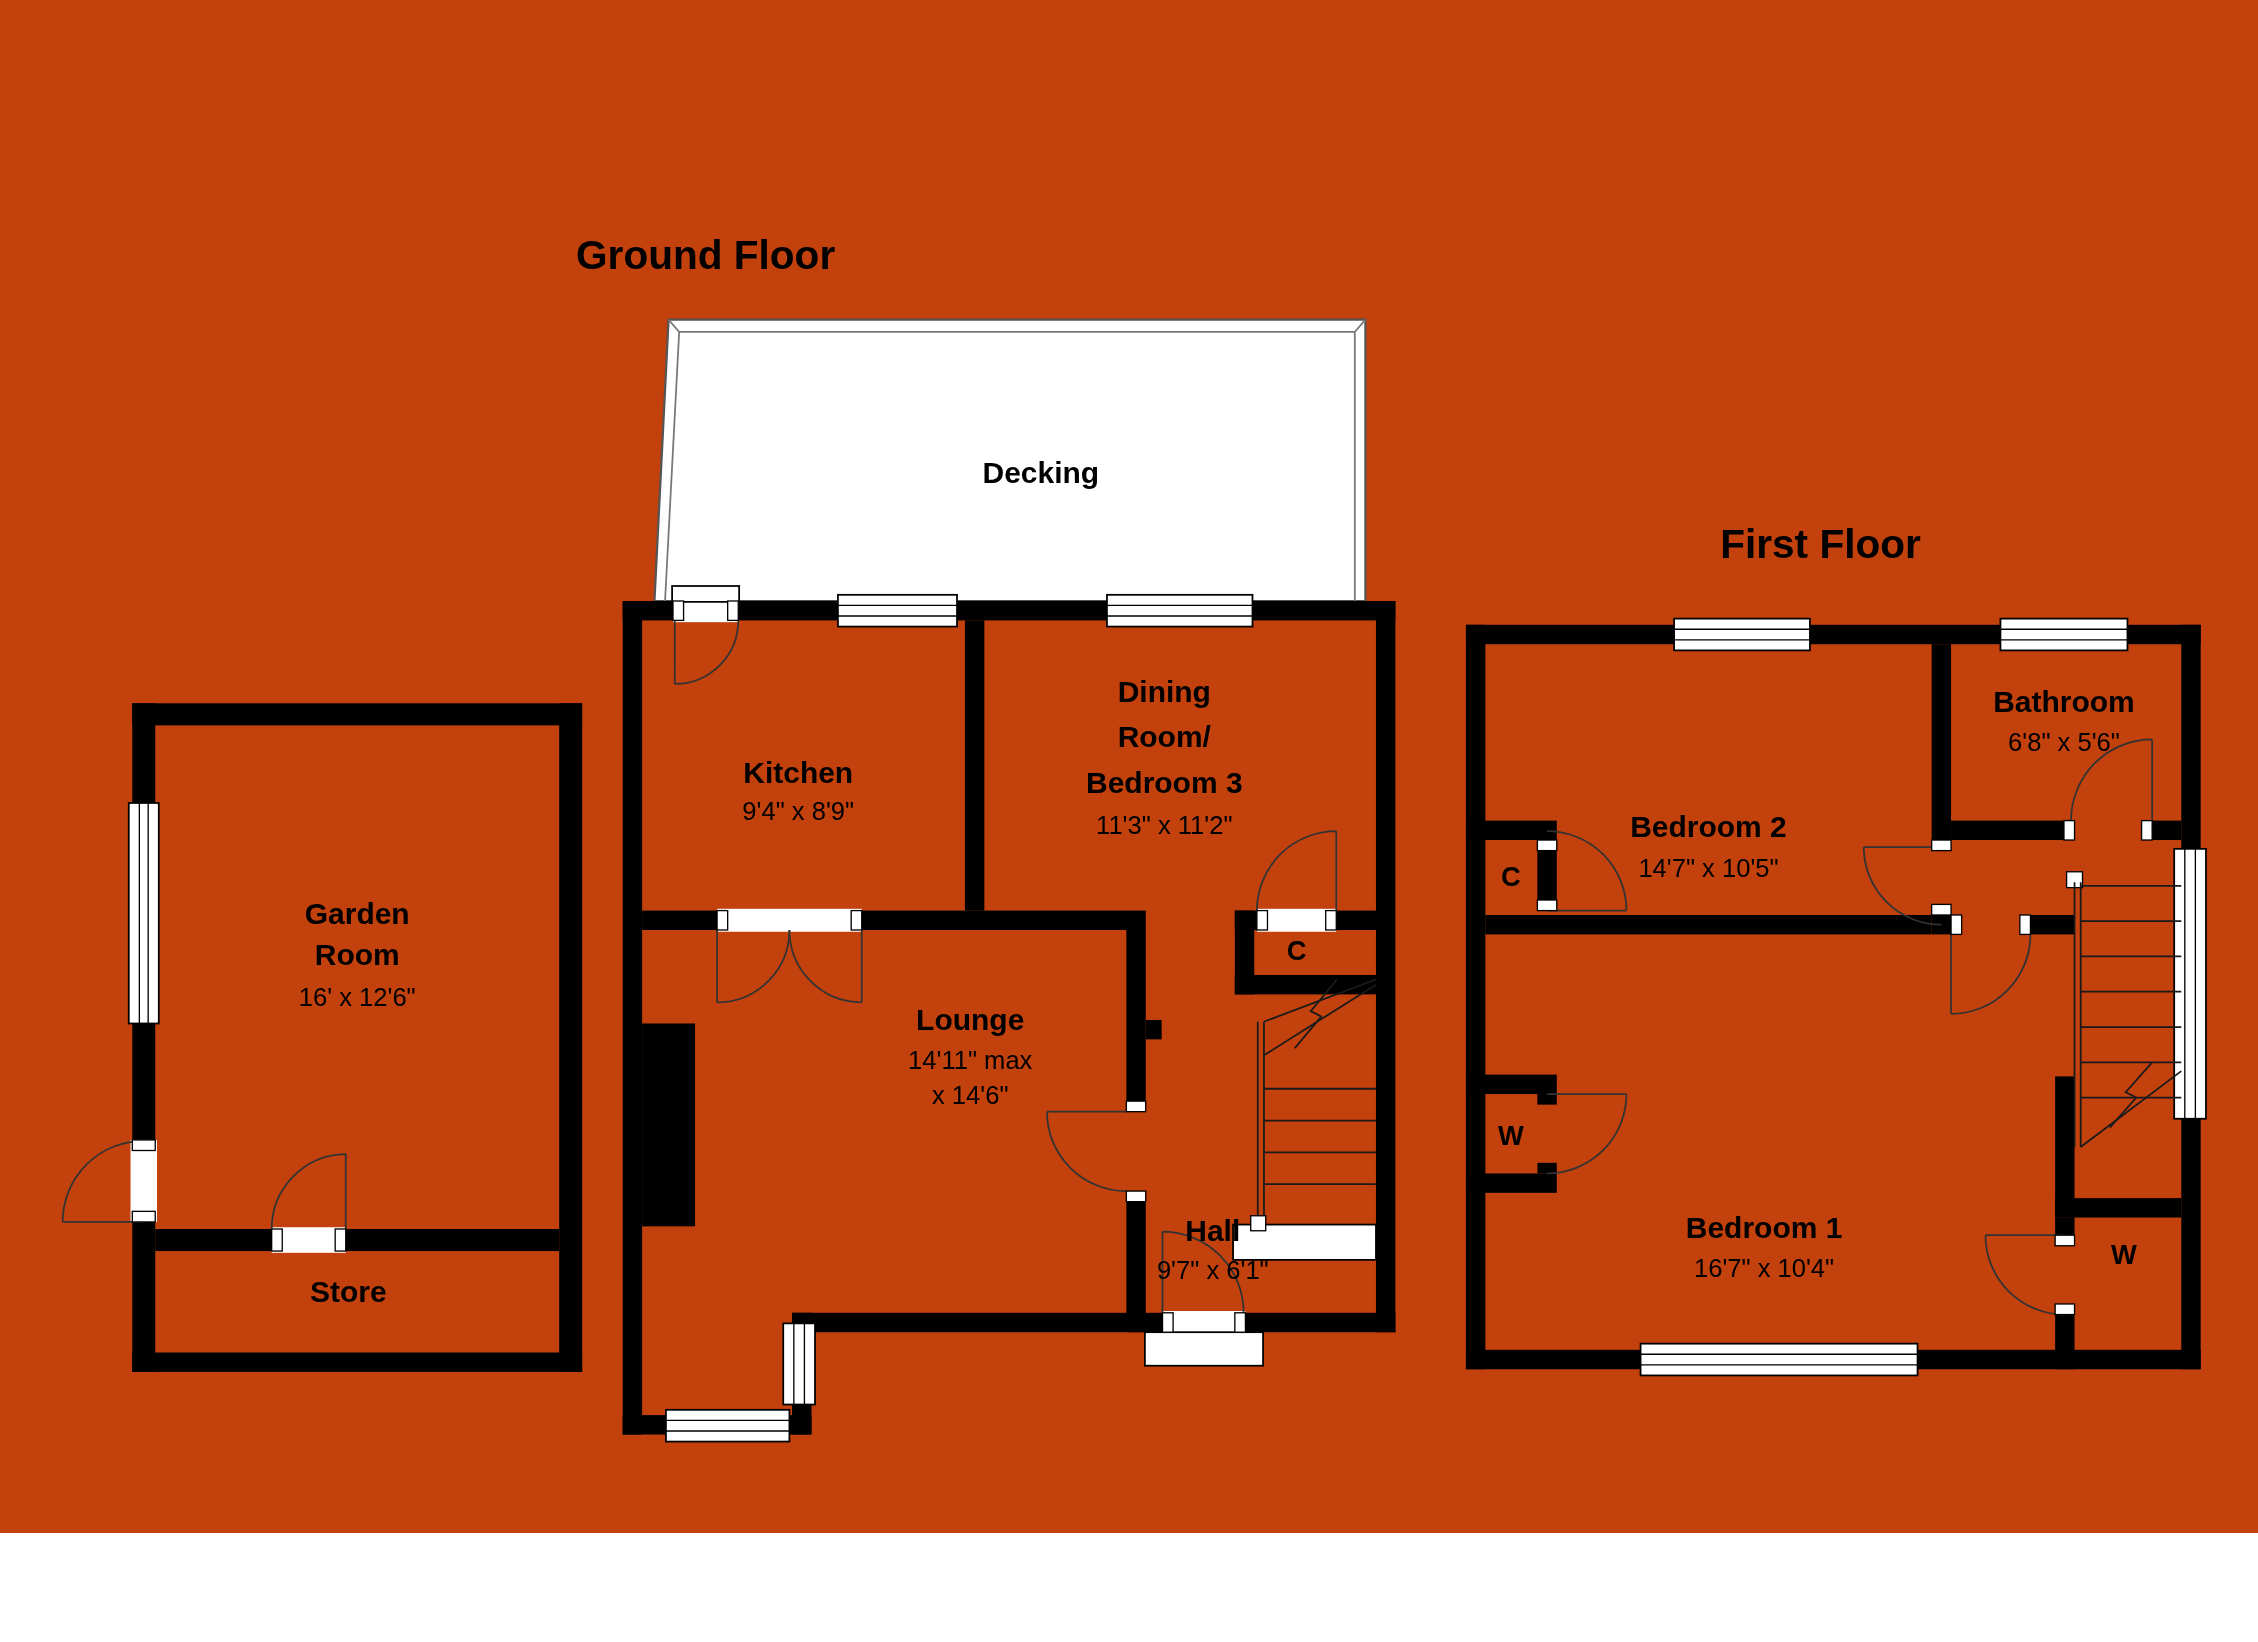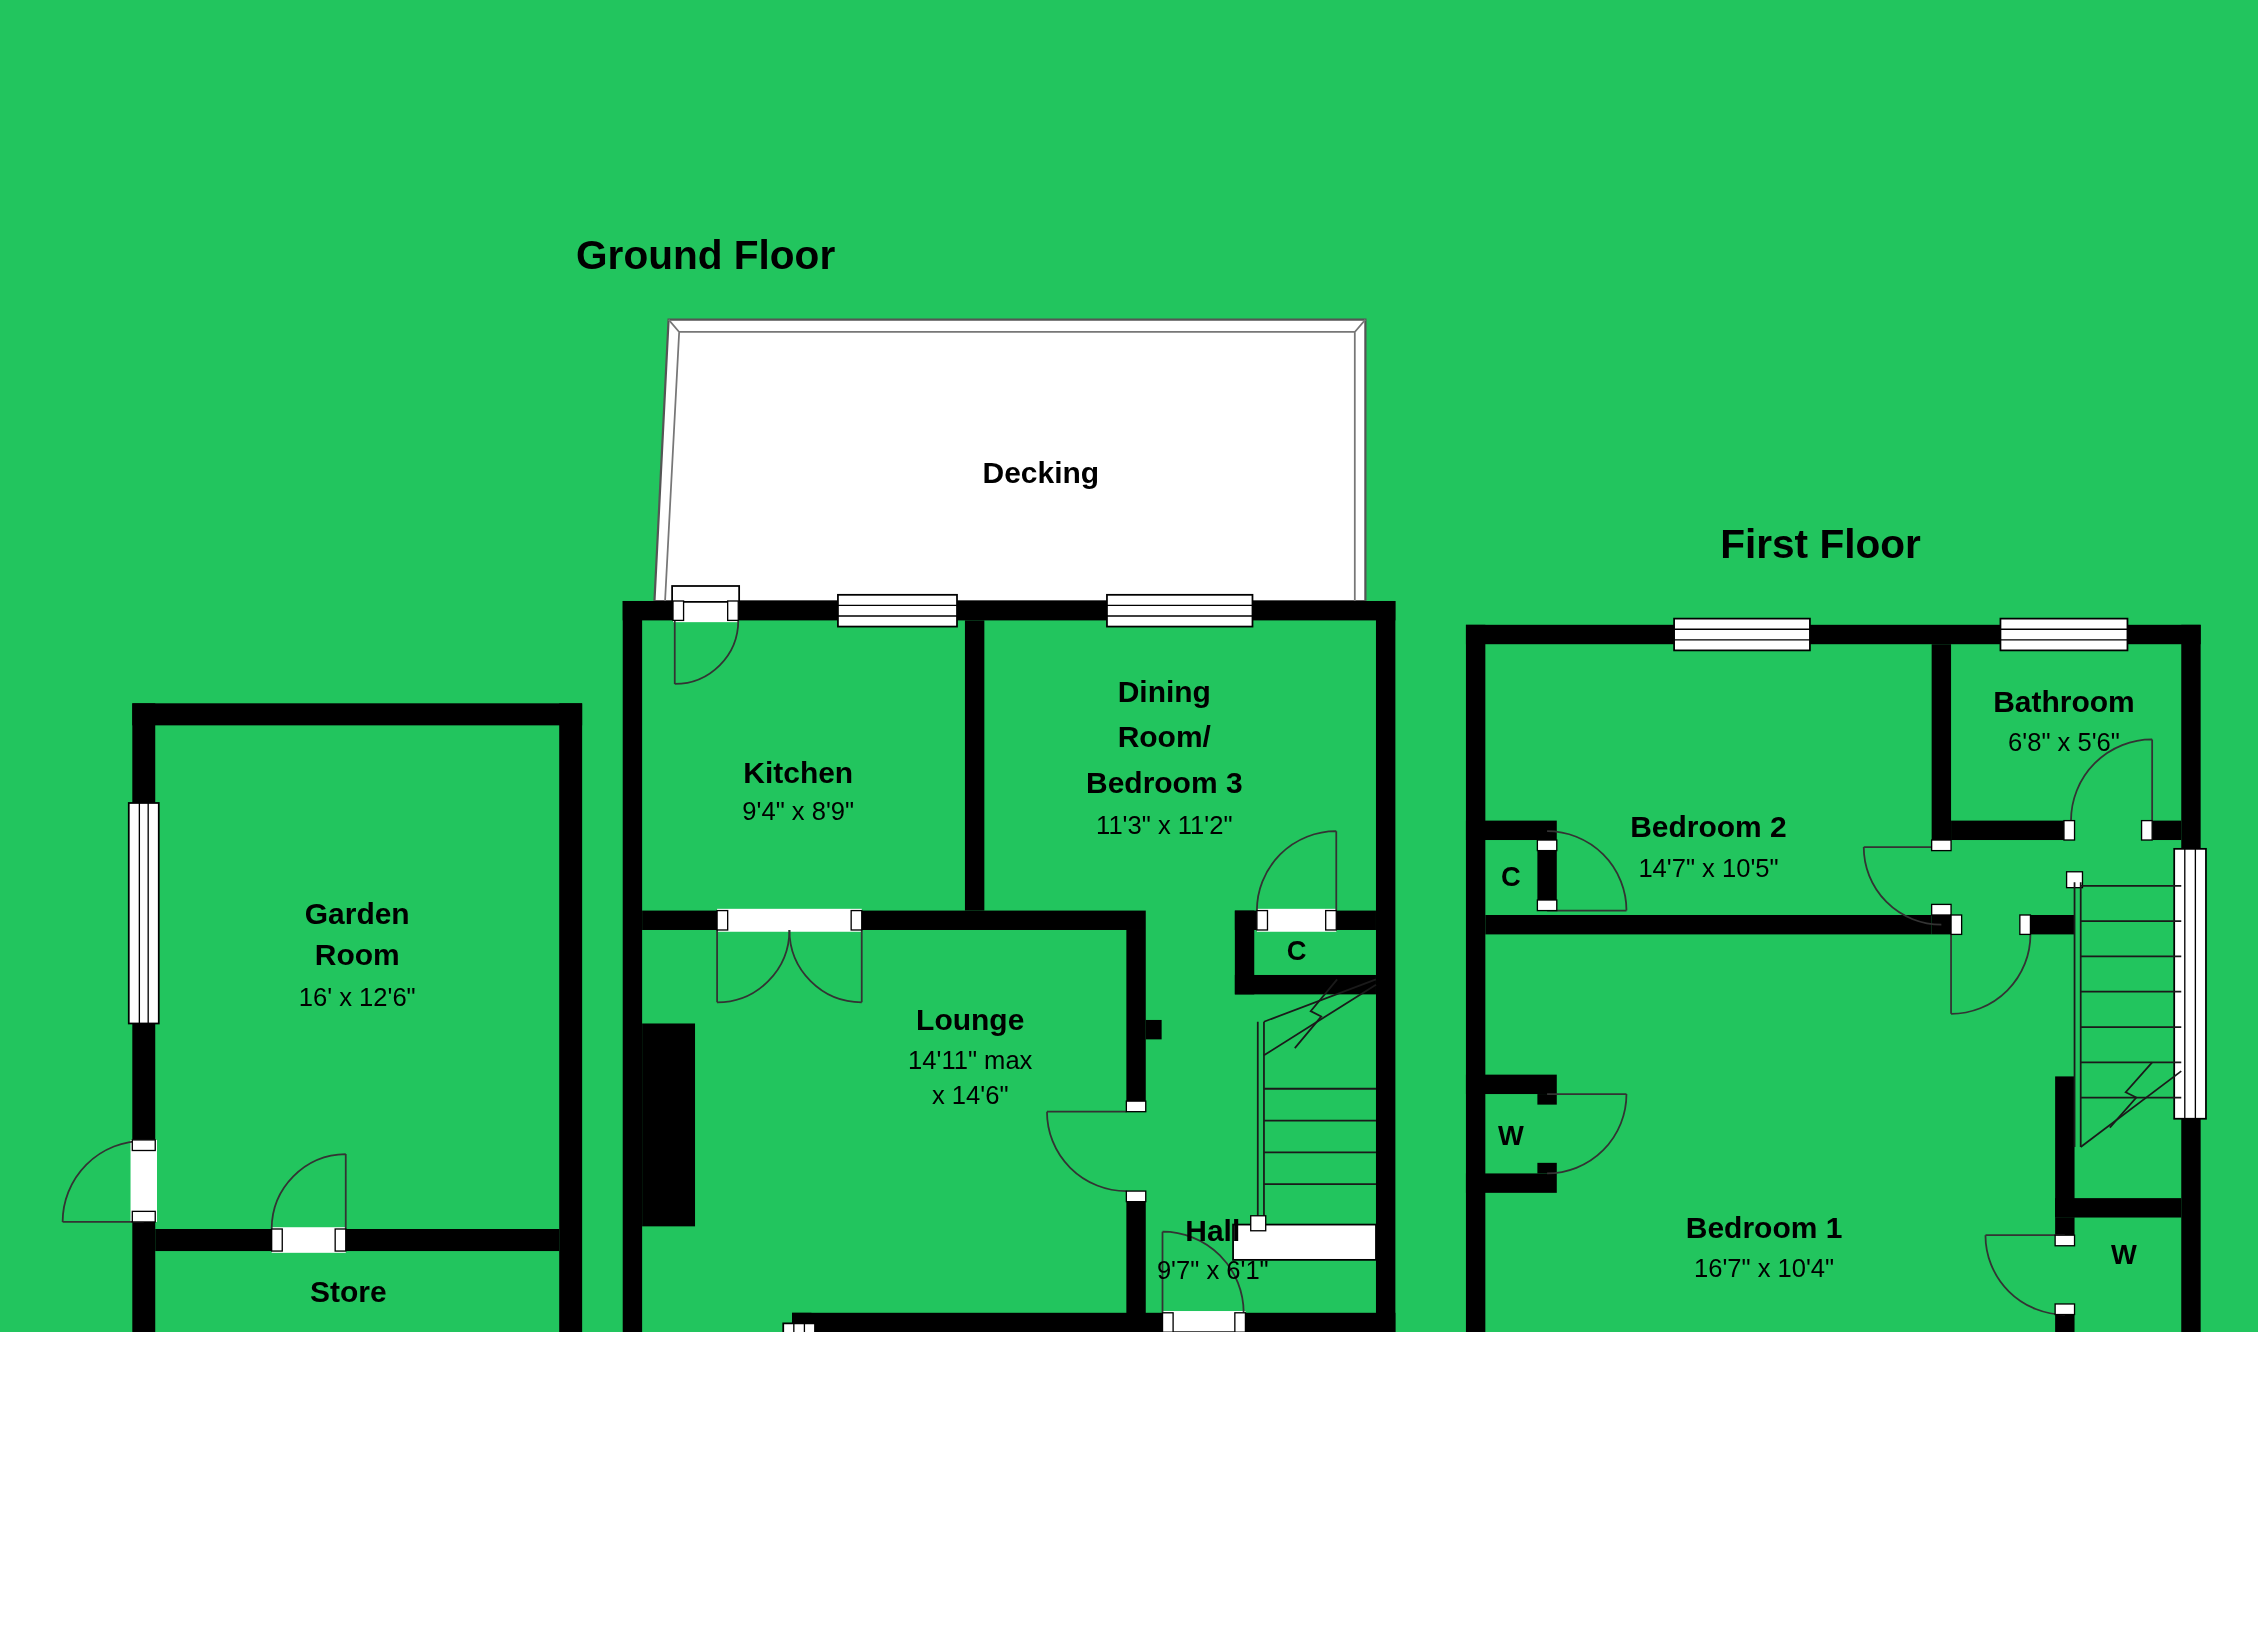--- a/index.html
+++ b/index.html
@@ -1,16 +1,16 @@
 <!DOCTYPE html>
 <html style="font-size:14px"><head>
 <meta charset="utf-8">
 <style>
   html,body{margin:0;padding:0;background:#ffffff;}
-  .page{width:2258px;height:1332px;position:relative;background:#22c55e;}
+  .page{width:2258px;height:1533px;position:relative;background:#c2410c;}
   svg{display:block;}
   .w{fill:#000000;stroke:none;}
   .opening{fill:#ffffff;stroke:none;}
   .jb{fill:#ffffff;stroke:#000000;stroke-width:1.5;}
   .ln{fill:none;stroke:#1a1a1a;stroke-width:2;}
   .deck{fill:#ffffff;stroke:#555555;stroke-width:2.5;}
   .deckln{fill:none;stroke:#777777;stroke-width:2;}
   .dr{fill:none;stroke:#333333;stroke-width:2;}
   .wn{fill:#ffffff;stroke:#000000;stroke-width:2;}
   .wnl{fill:none;stroke:#000000;stroke-width:1.5;}

